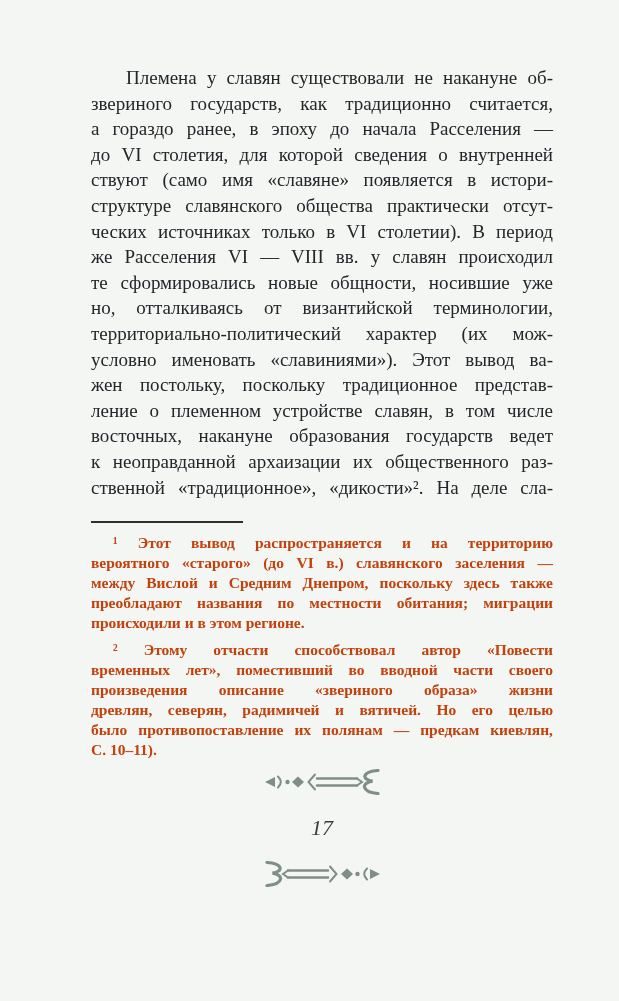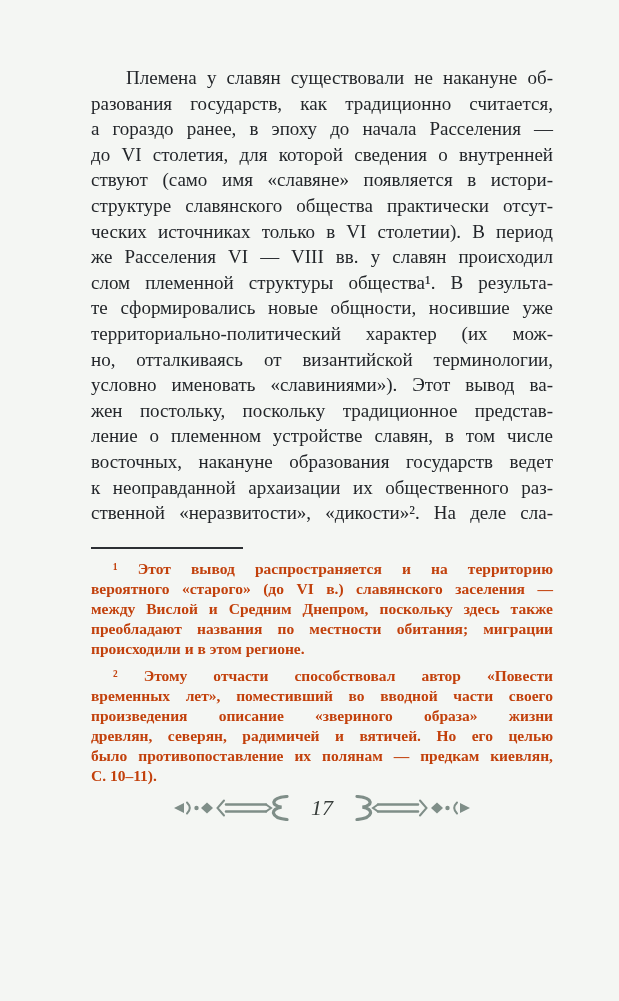--- a/index.html
+++ b/index.html
@@ -51,54 +51,54 @@
   .footnote > .tline:first-child { text-indent: 22px; }
   .footnote + .footnote { margin-top: 7px; }
 
   
   .footer {
     margin-top: 9px;
     display: flex;
     align-items: center;
     justify-content: center;
     gap: 20px;
+    flex-direction: column;
   }
   .orn { display: inline-flex; align-items: center; }
   .orn-right svg { transform: scaleX(-1); }
   .pagenum {
     font-style: italic;
     font-size: 22px;
     color: #383e3b;
     padding: 0 2px;
   }
 </style>
 </head>
 <body>
 
 <div class="page">
 
   <div class="main-text">
       <div class="tline">Племена у славян существовали не накануне об-</div>
-      <div class="tline">разования государств, как традиционно считается,</div>
+      <div class="tline">звериного государств, как традиционно считается,</div>
       <div class="tline">а гораздо ранее, в эпоху до начала Расселения —</div>
       <div class="tline">до VI столетия, для которой сведения о внутренней</div>
       <div class="tline">ствуют (само имя «славяне» появляется в истори-</div>
       <div class="tline">структуре славянского общества практически отсут-</div>
       <div class="tline">ческих источниках только в VI столетии). В период</div>
       <div class="tline">же Расселения VI — VIII вв. у славян происходил</div>
-      <div class="tline">слом племенной структуры общества¹. В результа-</div>
       <div class="tline">те сформировались новые общности, носившие уже</div>
+      <div class="tline">но, отталкиваясь от византийской терминологии,</div>
       <div class="tline">территориально-политический характер (их мож-</div>
-      <div class="tline">но, отталкиваясь от византийской терминологии,</div>
       <div class="tline">условно именовать «славиниями»). Этот вывод ва-</div>
       <div class="tline">жен постольку, поскольку традиционное представ-</div>
       <div class="tline">ление о племенном устройстве славян, в том числе</div>
       <div class="tline">восточных, накануне образования государств ведет</div>
       <div class="tline">к неоправданной архаизации их общественного раз-</div>
-      <div class="tline">ственной «неразвитости», «дикости»². На деле сла-</div>
+      <div class="tline">ственной «традиционное», «дикости»². На деле сла-</div>
     </div>
 
   <div class="fn-rule"></div>
 
   <div class="footnotes">
     <div class="footnote">
         <div class="tline">¹ Этот вывод распространяется и на территорию</div>
         <div class="tline">вероятного «старого» (до VI в.) славянского заселения —</div>
         <div class="tline">между Вислой и Средним Днепром, поскольку здесь также</div>
         <div class="tline">преобладают названия по местности обитания; миграции</div>

